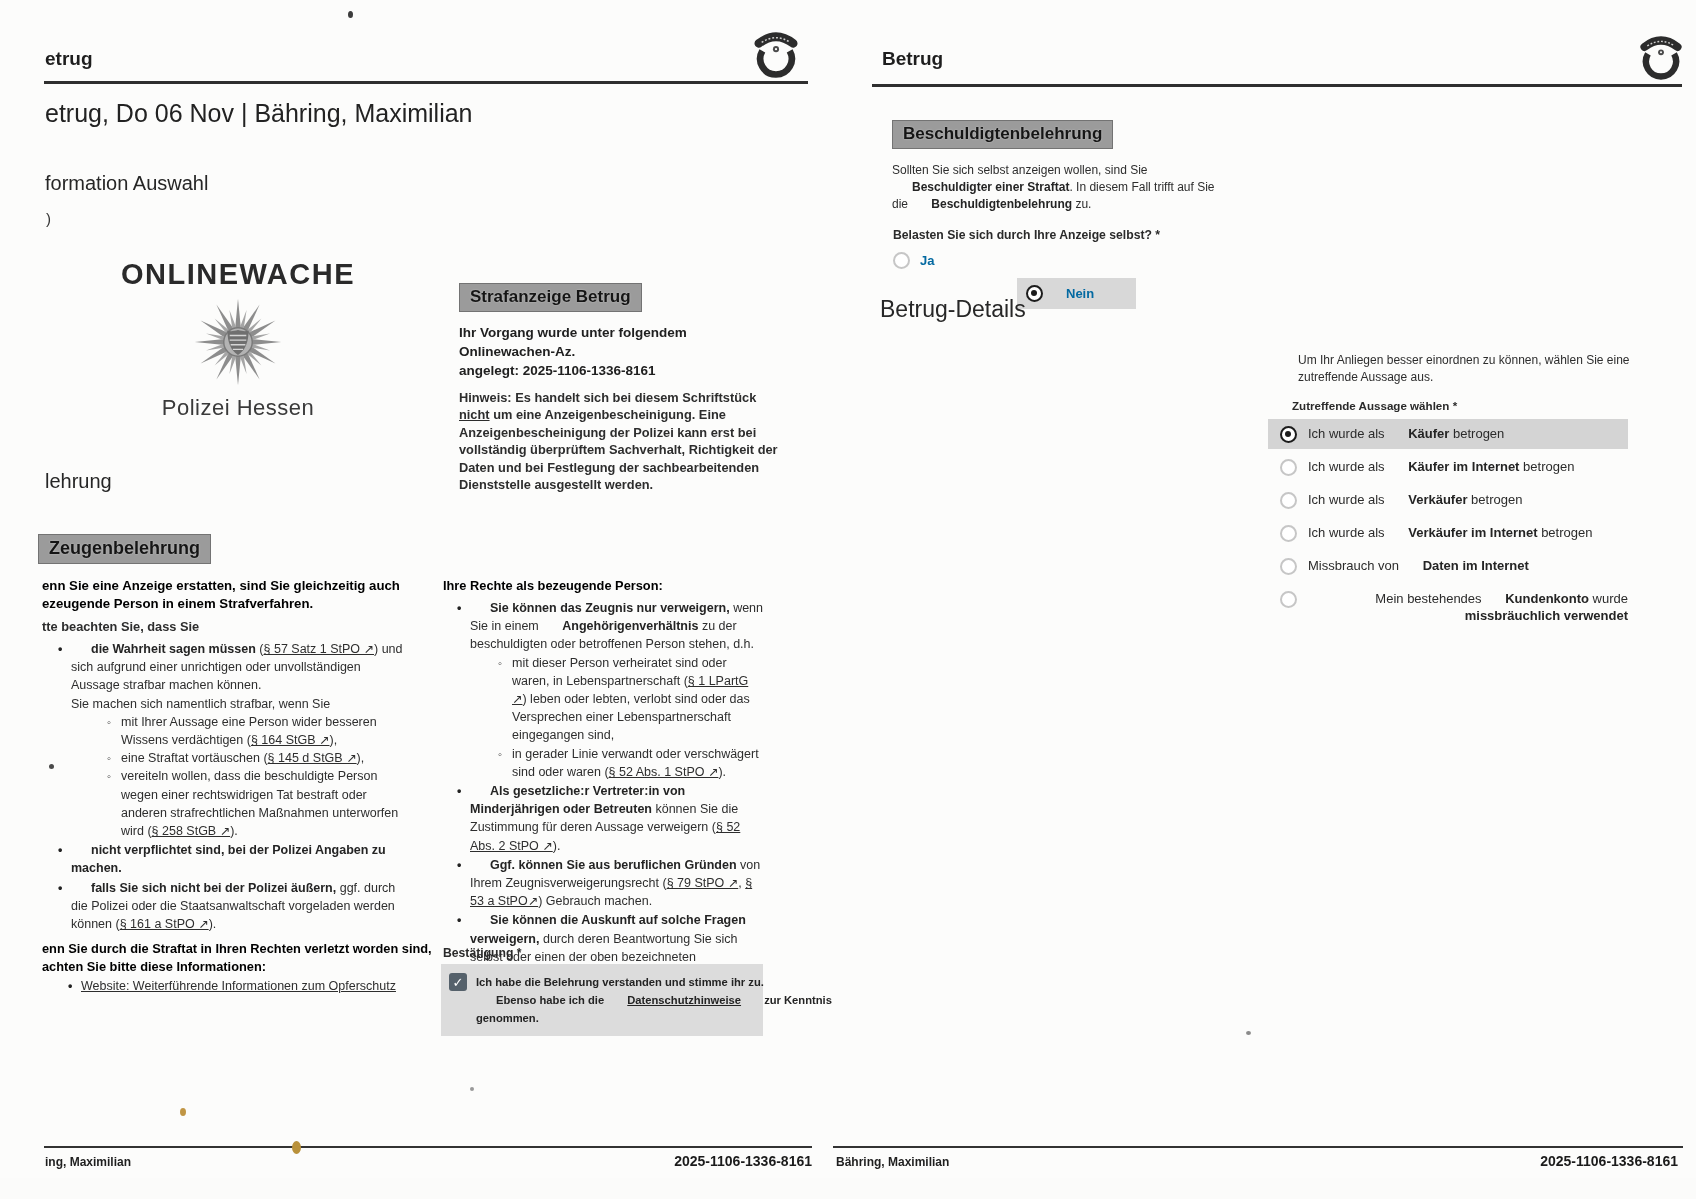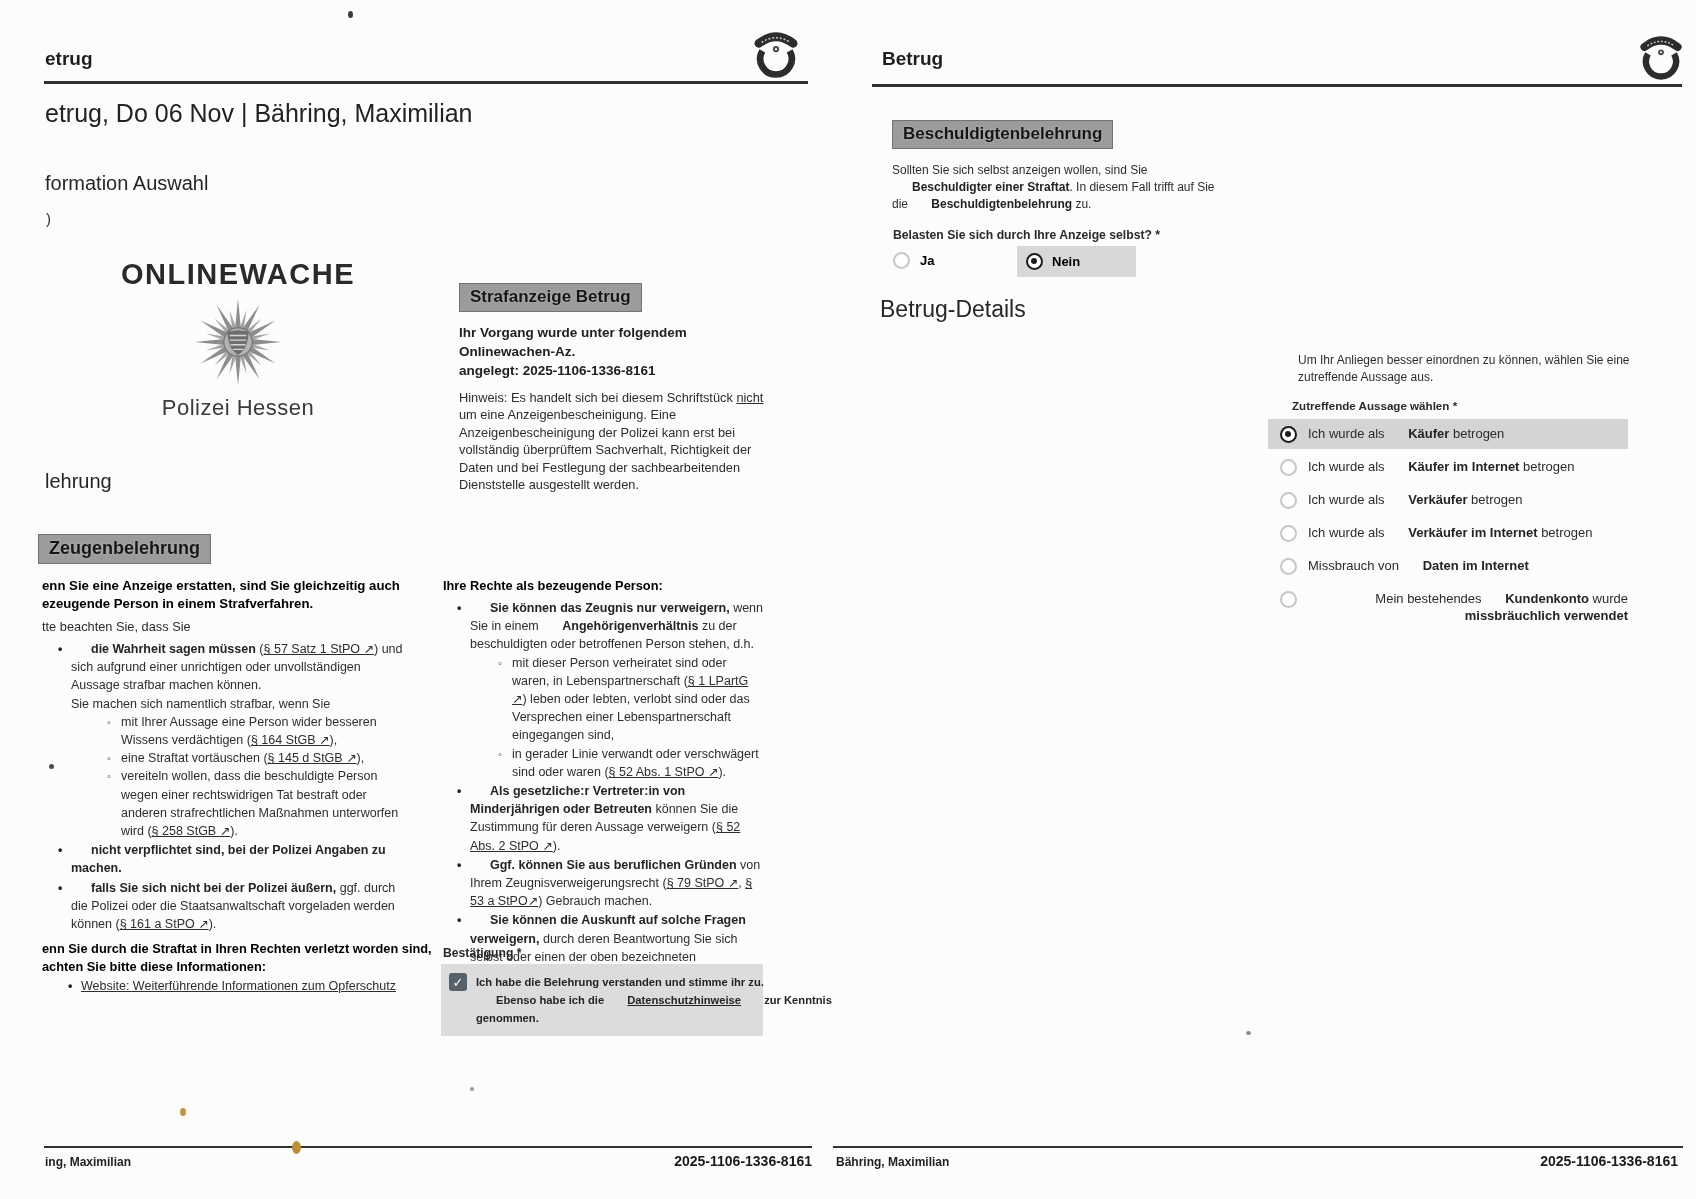--- a/index.html
+++ b/index.html
@@ -16,21 +16,21 @@
 
   .hl-heading{display:inline-block;background:#9b9b9b;color:#151515;font-weight:bold;
               padding:3px 10px 4px;border:1px solid #737373;
               text-shadow:0 0 2px rgba(255,255,255,.45);}
   .hl-17{font-size:17px;} .hl-18{font-size:18px;}
 
   .brand{width:260px;text-align:center;}
   .brand-name{font-size:29px;font-weight:bold;letter-spacing:1.5px;color:#2a2a2a;}
   .brand-org{font-size:22px;color:#3a3a3a;letter-spacing:.5px;margin-top:2px;}
 
-  .body-p{font-size:12.8px;line-height:17.4px;color:#2d2d2d;}
+  .body-p{font-size:12.8px;line-height:17.4px;color:#2d2d2d;font-weight:bold;}
   .body-p2{font-size:12px;line-height:17px;color:#2d2d2d;}
   .bold-p{font-size:13.2px;line-height:18px;font-weight:bold;color:#000000;}
   .case-line{font-size:13.5px;line-height:19px;font-weight:bold;color:#202020;}
 
   .seg-b{font-weight:bold;color:#242424;margin-left:20px;}
   .seg-u{text-decoration:underline;}
 
   ul.blist{margin:4px 0 0 0;padding:0 0 0 16px;list-style:none;font-size:12.5px;line-height:18.2px;}
   ul.blist>li{position:relative;padding-left:13px;margin-bottom:1px;}
   ul.blist>li::before{content:"•";position:absolute;left:0;top:0;font-weight:bold;color:#222;}
@@ -51,22 +51,22 @@
   .check-box{width:18px;height:18px;background:#55616b;border-radius:3px;color:#fff;
              font-size:13px;font-weight:bold;display:flex;align-items:center;justify-content:center;flex:none;}
   .best-box{background:#dcdcdc;display:flex;gap:9px;padding:9px 8px;}
   .best-text{font-size:11.2px;line-height:18px;font-weight:bold;color:#232323;white-space:nowrap;}
 
   .small-label{font-size:12.2px;font-weight:bold;color:#2a2a2a;}
   .footer-name{font-size:12px;font-weight:bold;color:#1f1f1f;}
   .footer-case{font-size:14px;font-weight:bold;color:#1b1b1b;}
   .footer-page{font-size:10.5px;font-weight:bold;color:#222;}
 
-  .nein-box{background:#d8d8d8;display:flex;align-items:center;gap:9px;padding-left:9px;}
-  .radio-label{font-size:13px;font-weight:bold;color:#000000;}
+  .nein-box{background:#d8d8d8;display:flex;align-items:center;gap:23px;padding-left:9px;margin-top:32px;}
+  .radio-label{font-size:13px;font-weight:bold;color:#0369a1;}
 
   .speck{position:absolute;border-radius:50%;}
 </style>
 </head>
 <body>
 
 <div class="canvas">
 
   <div class="abs hdr-title" style="left:45px;top:48px;">etrug</div>
   <div class="abs rule" style="left:44px;top:81px;width:764px;"></div>

